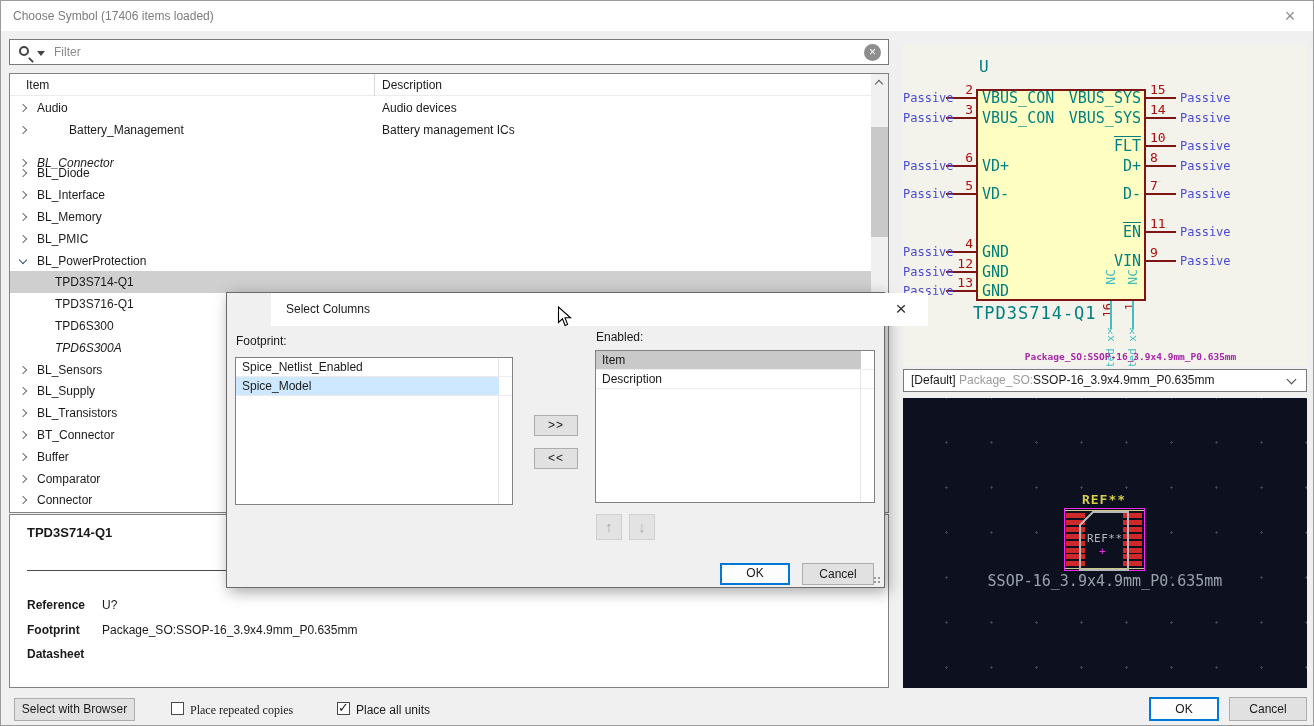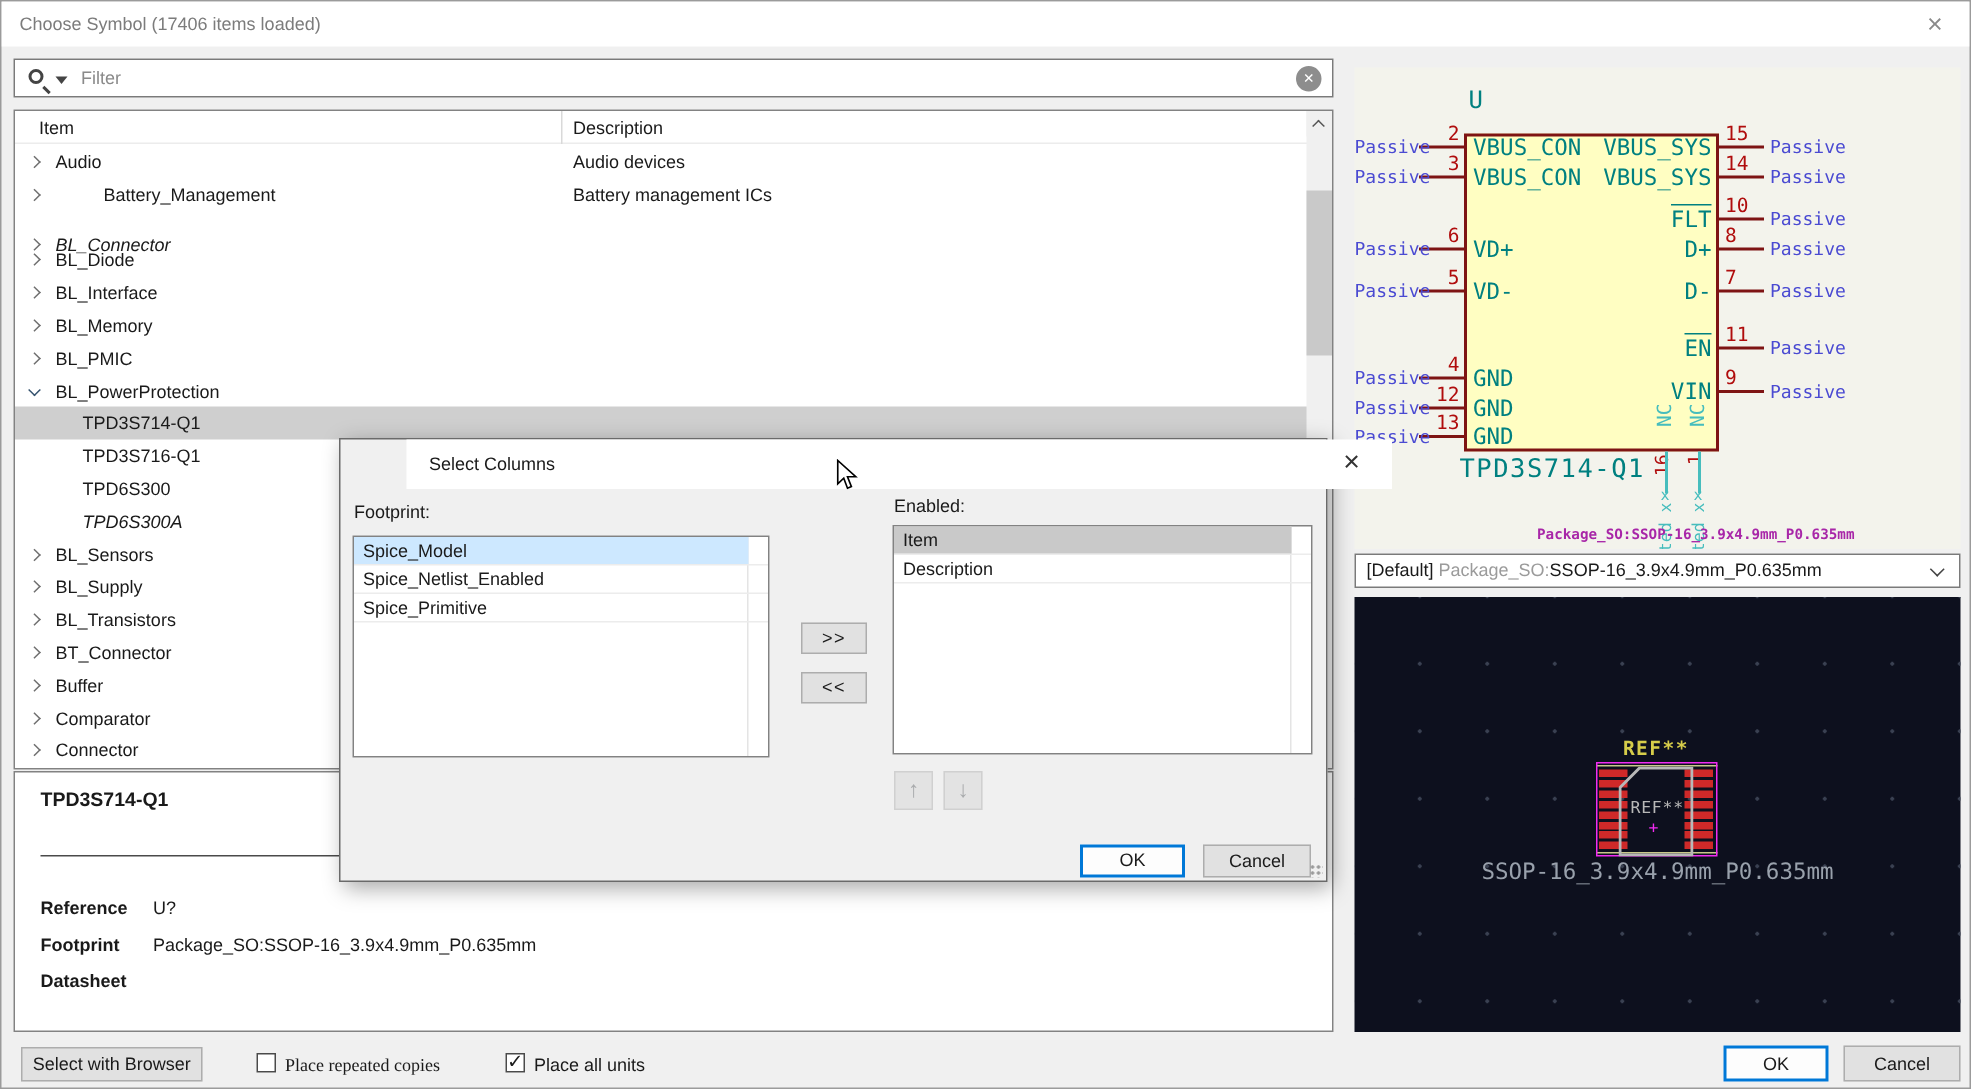--- a/index.html
+++ b/index.html
@@ -373,28 +373,25 @@
 
   <div id="dialog">
     <div id="dlg-titlebar">
       <span id="dlg-title">Select Columns</span>
       <span id="dlg-close">×</span>
     </div>
     <span id="lbl-available">Footprint:</span>
     <span id="lbl-enabled">Enabled:</span>
     <div class="dlist" id="list-available">
         <div class="sep"></div>
+        <div class="drow">
+          <div class="cell">Spice_Netlist_Enabled</div>
+        </div>
         <div class="drow sel-blue">
           <div class="cell">Spice_Model</div>
-        </div>
-        <div class="drow">
-          <div class="cell">Spice_Netlist_Enabled</div>
-        </div>
-        <div class="drow">
-          <div class="cell">Spice_Primitive</div>
         </div>
       </div>
     <div class="dlist" id="list-enabled">
         <div class="sep"></div>
         <div class="drow sel-gray">
           <div class="cell">Item</div>
         </div>
         <div class="drow">
           <div class="cell">Description</div>
         </div>

